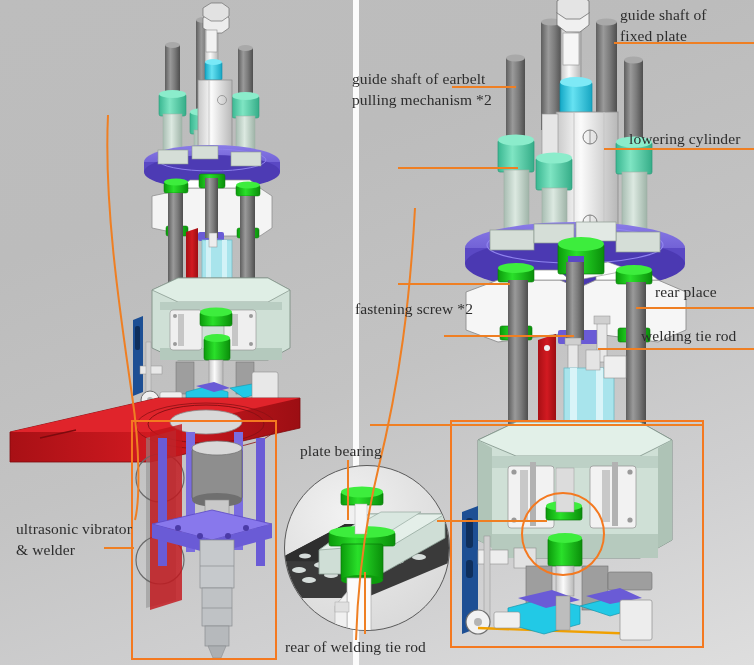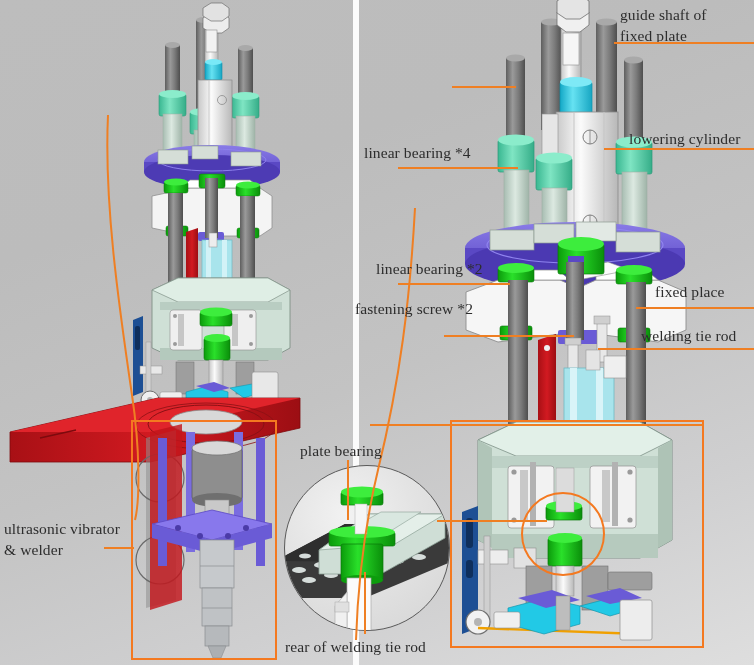--- a/index.html
+++ b/index.html
@@ -425,46 +425,46 @@
 
   <svg width="754" height="665">
     <path class="curve" d="M108,115 C104,200 118,300 132,395 C140,448 140,500 135,520"></path>
     <path class="curve" d="M415,208 C410,300 400,380 378,470 C366,520 358,580 356,640"></path>
   </svg>
 
   <div class="lbl" style="left:620px;top:4px;">guide shaft of
 fixed plate</div>
   <div class="lead" style="left:614px;top:42px;width:140px;"></div>
 
+  <div class="lbl" style="left:352px;top:68px;">guide shaft of earbelt
+pulling mechanism *2</div>
   <div class="lead" style="left:452px;top:86px;width:64px;"></div>
 
-  <div class="lbl" style="left:364px;top:142px;">linear bearing *4</div>
   <div class="lead" style="left:398px;top:167px;width:120px;"></div>
 
   <div class="lbl" style="left:629px;top:128px;">lowering cylinder</div>
   <div class="lead" style="left:604px;top:148px;width:150px;"></div>
 
-  <div class="lbl" style="left:376px;top:258px;">linear bearing *2</div>
   <div class="lead" style="left:398px;top:283px;width:112px;"></div>
 
-  <div class="lbl" style="left:655px;top:281px;">fixed place</div>
+  <div class="lbl" style="left:655px;top:281px;">rear place</div>
   <div class="lead" style="left:636px;top:307px;width:118px;"></div>
 
   <div class="lbl" style="left:355px;top:298px;">fastening screw *2</div>
   <div class="lead" style="left:444px;top:335px;width:130px;"></div>
 
   <div class="lbl" style="left:641px;top:325px;">welding tie rod</div>
   <div class="lead" style="left:598px;top:348px;width:156px;"></div>
 
   <div class="lead" style="left:370px;top:424px;width:334px;"></div>
 
   <div class="lbl" style="left:300px;top:440px;">plate bearing</div>
   <div class="leadv" style="left:347px;top:460px;height:60px;"></div>
 
-  <div class="lbl" style="left:4px;top:518px;">ultrasonic vibrator
+  <div class="lbl" style="left:16px;top:518px;">ultrasonic vibrator
 &amp; welder</div>
   <div class="lead" style="left:104px;top:547px;width:30px;"></div>
 
   <div class="lbl" style="left:285px;top:636px;">rear of welding tie rod</div>
   <div class="leadv" style="left:364px;top:572px;height:62px;"></div>
 
   <div class="lead" style="left:437px;top:520px;width:110px;"></div>
 
 </div>
 

